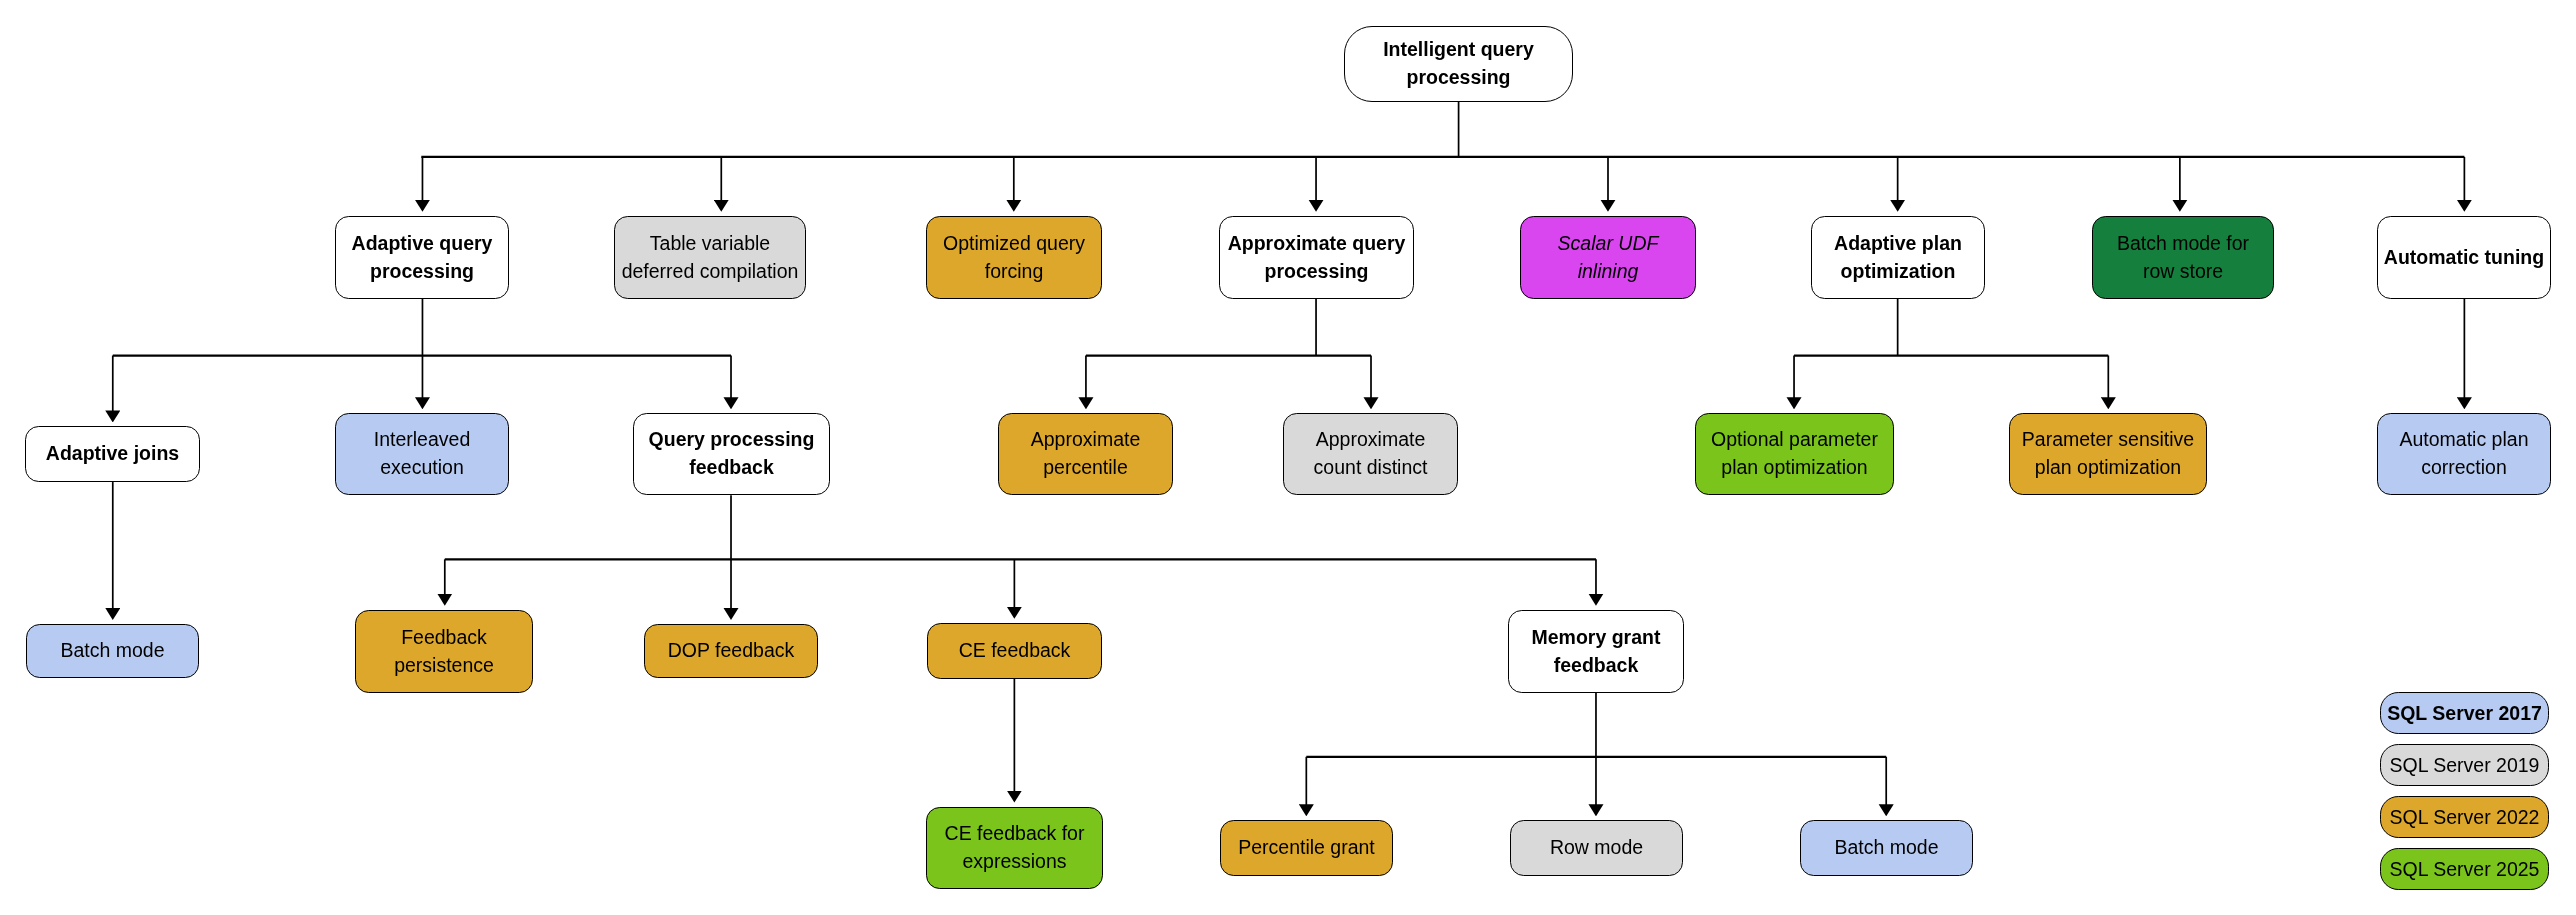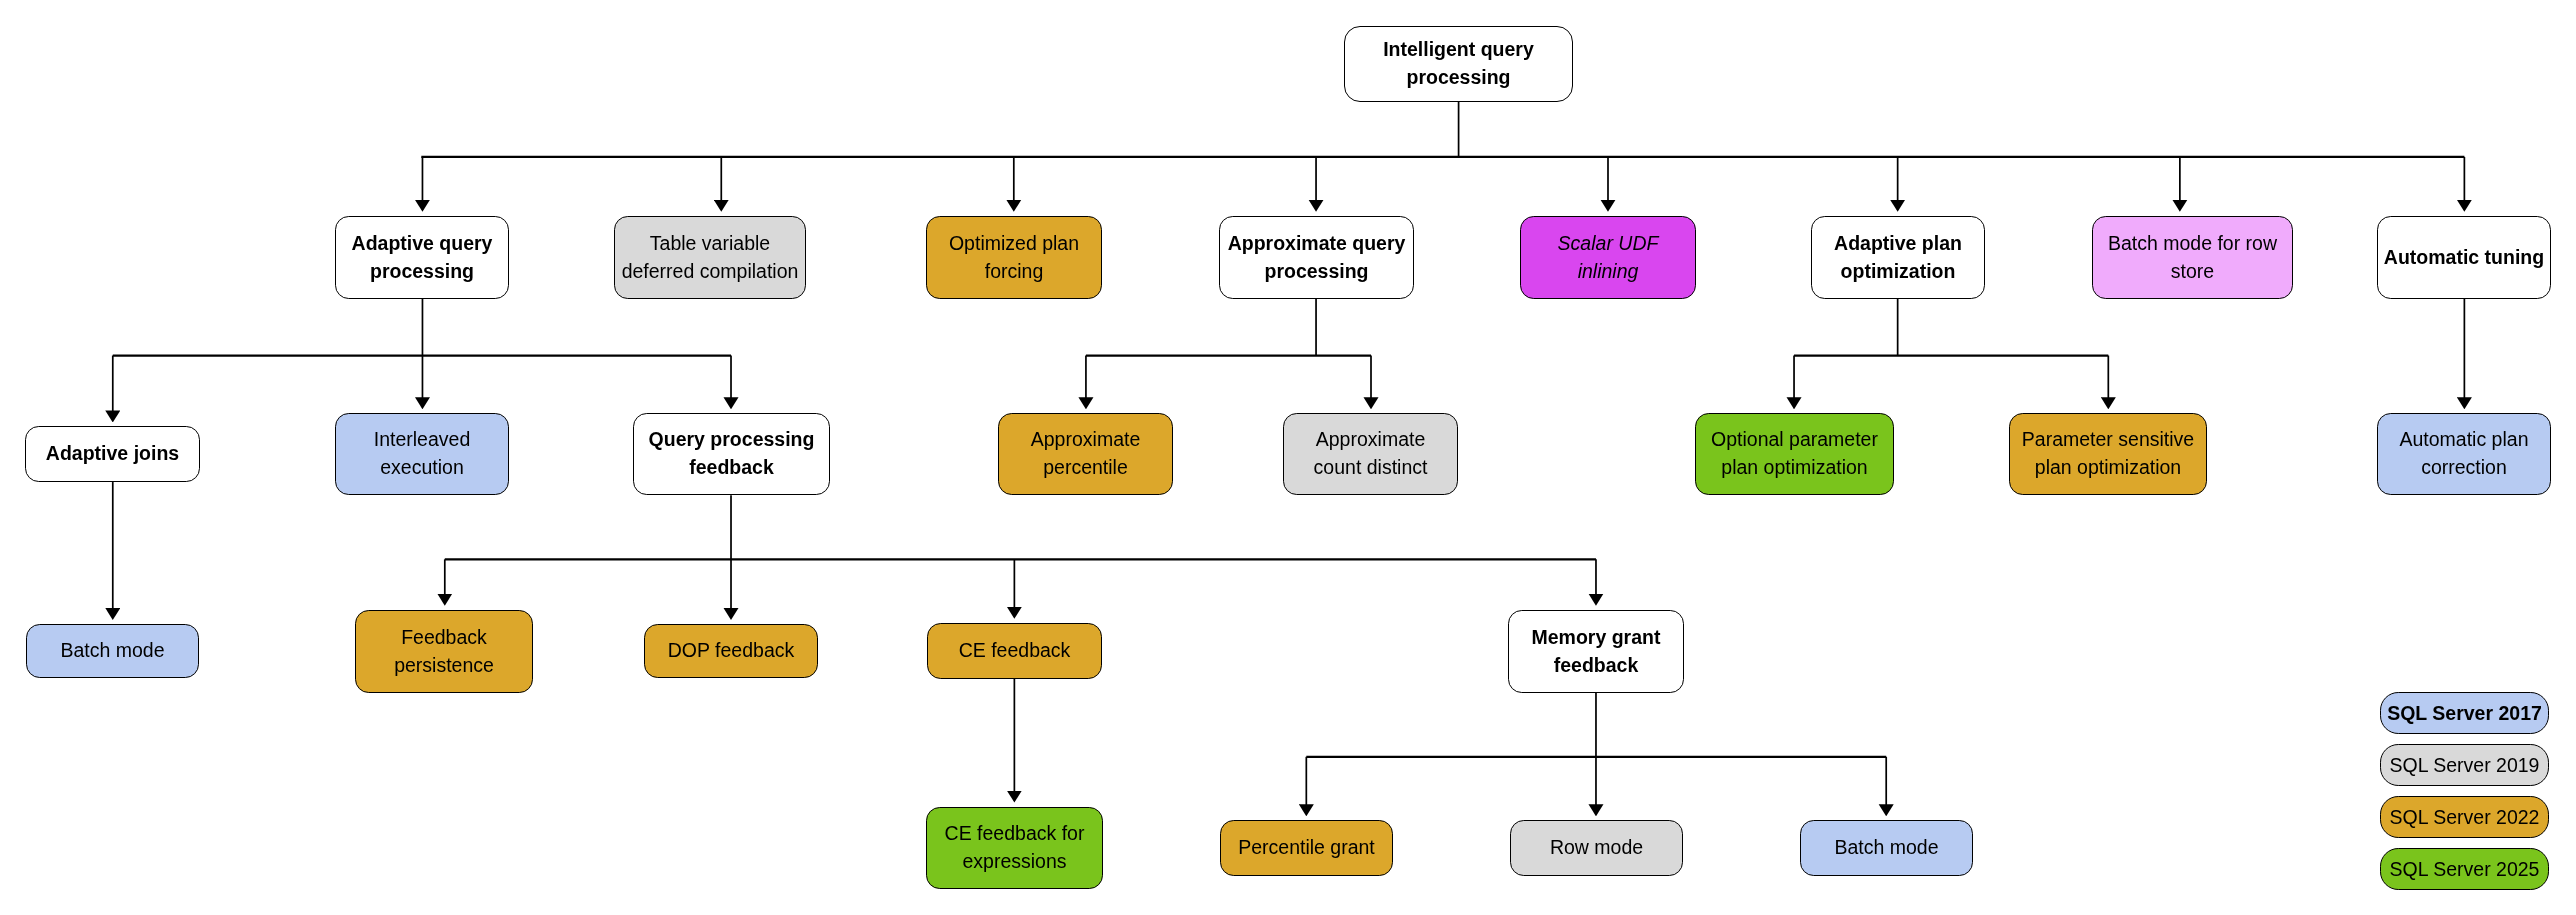--- a/index.html
+++ b/index.html
@@ -86,43 +86,43 @@
 
     <path d="M1772 1185 V1398" stroke="#000" stroke-width="3" fill="none" marker-end="url(#arrow)"></path>
 
     <path d="M2788 1210 V1322" stroke="#000" stroke-width="3" fill="none"></path>
     <path d="M2282 1322 H3295" stroke="#000" stroke-width="4" fill="none"></path>
     <path d="M2282 1322 V1422" stroke="#000" stroke-width="3" fill="none" marker-end="url(#arrow)"></path>
     <path d="M2788 1322 V1422" stroke="#000" stroke-width="3" fill="none" marker-end="url(#arrow)"></path>
     <path d="M3295 1322 V1422" stroke="#000" stroke-width="3" fill="none" marker-end="url(#arrow)"></path>
   </svg>
 
-  <div class="node bold" style="left: 1344px; top: 26px; width: 229px; height: 76px; border-radius: 16px; background: rgb(255, 255, 255);">
+  <div class="node bold" style="left: 1344px; top: 26px; width: 229px; height: 76px; border-radius: 28px; background: rgb(255, 255, 255);">
     <span>Intelligent query processing</span>
   </div>
 
   <div class="node bold" style="left: 335px; top: 216px; width: 174px; height: 83px; background: rgb(255, 255, 255);">
     <span>Adaptive query processing</span>
   </div>
   <div class="node" style="left: 614px; top: 216px; width: 192px; height: 83px; background: rgb(217, 217, 217);">
     <span>Table variable deferred compilation</span>
   </div>
   <div class="node" style="left: 926px; top: 216px; width: 176px; height: 83px; background: rgb(220, 167, 43);">
-    <span>Optimized plan forcing</span>
+    <span>Optimized query forcing</span>
   </div>
   <div class="node bold" style="left: 1219px; top: 216px; width: 195px; height: 83px; background: rgb(255, 255, 255);">
     <span>Approximate query processing</span>
   </div>
   <div class="node" style="left: 1520px; top: 216px; width: 176px; height: 83px; background: #d946ef; font-style: italic;">
     <span>Scalar UDF inlining</span>
   </div>
   <div class="node bold" style="left: 1811px; top: 216px; width: 174px; height: 83px; background: rgb(255, 255, 255);">
     <span>Adaptive plan optimization</span>
   </div>
-  <div class="node" style="left: 2092px; top: 216px; width: 201px; height: 83px; background: #f0abfc;">
+  <div class="node" style="left: 2092px; top: 216px; width: 182px; height: 83px; background: #15803d;">
     <span>Batch mode for row store</span>
   </div>
   <div class="node bold" style="left: 2377px; top: 216px; width: 174px; height: 83px; background: rgb(255, 255, 255);">
     <span>Automatic tuning</span>
   </div>
 
   <div class="node bold" style="left: 25px; top: 426px; width: 175px; height: 56px; background: rgb(255, 255, 255);">
     <span>Adaptive joins</span>
   </div>
   <div class="node" style="left: 335px; top: 413px; width: 174px; height: 82px; background: rgb(183, 203, 242);">

